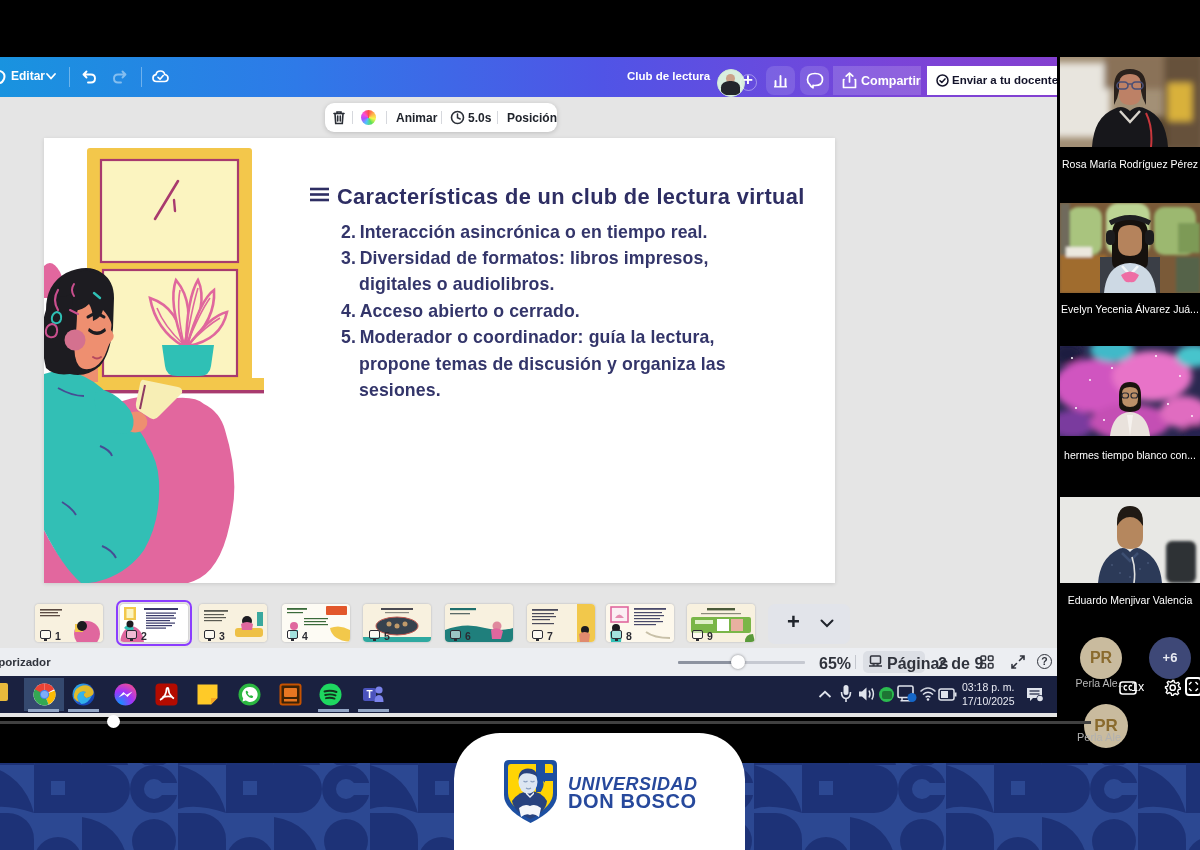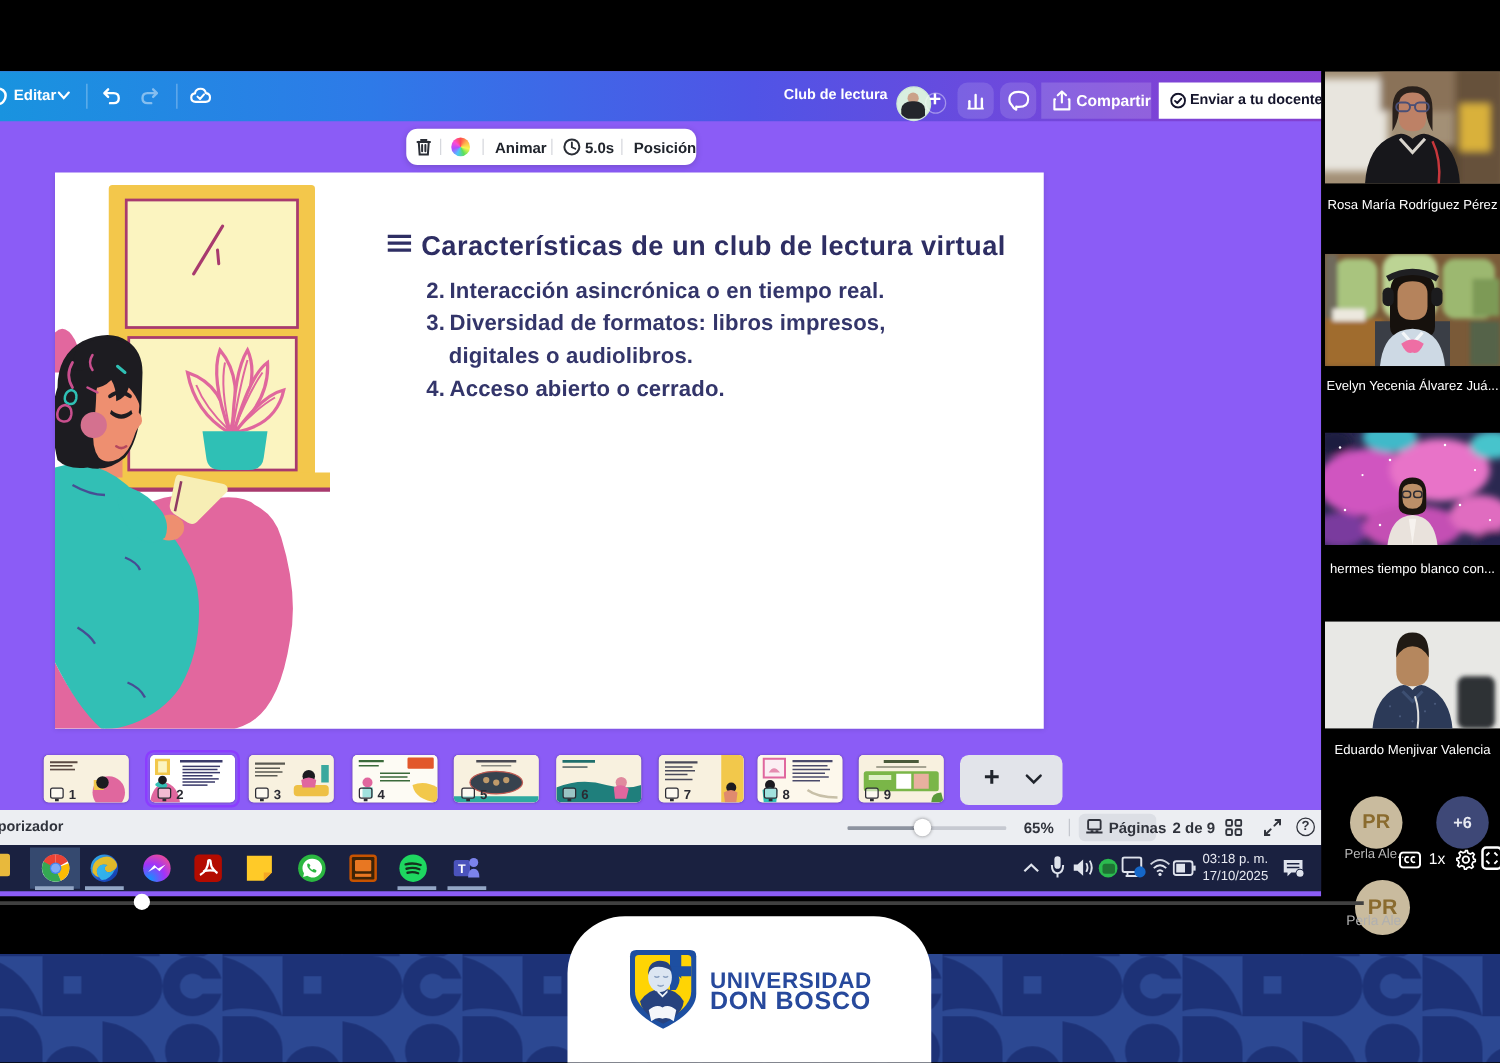--- a/index.html
+++ b/index.html
@@ -8,28 +8,28 @@
 #stage { position:absolute; left:0; top:0; width:1200px; height:850px; background:#000; }
 .abs { position:absolute; }
 
 
 #blue { left:0; top:763px; width:1200px; height:87px; }
 
 
 #card { left:454px; top:733px; width:291px; height:117px; background:#fff;
   border-radius:46px 46px 0 0; z-index:30; }
 #udb-text { position:absolute; left:114px; top:41px; color:#27499c; font-weight:bold; }
-#udb-text .l1 { font-size:18px; letter-spacing:0.5px; }
+#udb-text .l1 { font-size:18px; letter-spacing:0.5px;font-style:italic; }
 #udb-text .l2 { font-size:20px; letter-spacing:0.6px; margin-top:-5px; }
 
 
 #video { left:0; top:57px; width:1200px; height:706px; background:#000; }
 
 
-#share { left:0; top:0; width:1057px; height:660px; background:#8b5cf6; }
+#share { left:0; top:0; width:1057px; height:660px; background:#e5e5e5; }
 
 
 #topbar { left:0; top:0; width:1057px; height:40px;
   background:linear-gradient(90deg,#1993df 0%,#2e7ae8 28%,#5054e6 57%,#7a44d8 85%,#8440d0 100%); }
 #topbar .wtxt { position:absolute; color:#fff; font-weight:bold; font-size:12.5px; top:12px; }
 .sep-w { position:absolute; top:10px; width:1px; height:20px; background:rgba(255,255,255,0.35); }
 
 #btn-enviar { position:absolute; left:927px; top:9px; width:130px; white-space:nowrap; overflow:hidden; height:29px; background:#fff;
   border-radius:0; color:#14142b; font-weight:bold; font-size:11.5px; line-height:29px; }
 
@@ -53,21 +53,21 @@
 .thumb { position:absolute; top:547px; width:68px; height:38px; border-radius:4px;
   overflow:hidden; background:#f6efdd; box-shadow:0 0 2px rgba(0,0,0,0.25); }
 .tnum { position:absolute; font-size:10.5px; font-weight:bold; color:#2b2b33; z-index:6; }
 .tmon { position:absolute; width:11px; height:9px; border:1.4px solid #2b2b33; border-radius:2px;
   background:rgba(255,255,255,0.55); z-index:6; }
 .tmon:after { content:""; position:absolute; left:3px; top:7.5px; width:3px; height:2.5px;
   background:#2b2b33; }
 
 
 #statusbar { left:0; top:591px; width:1057px; height:28px; background:#eceef2; }
-#statusbar .s { position:absolute; top:7px; font-size:12px; color:#30333c; font-weight:bold; }
+#statusbar .s { position:absolute; top:7px; font-size:16px; color:#30333c; font-weight:bold; }
 
 
 #taskbar { left:0; top:619px; width:1057px; height:37px; background:#1a2140; }
 .tb-ic { position:absolute; top:7px; width:23px; height:23px; }
 .tb-under { position:absolute; top:33px; height:2.5px; width:31px; background:#93a6c5; }
 .tray-t { position:absolute; color:#e8eaf2; font-size:10.5px; }
 
 
 #sidebar { left:1057px; top:0; width:143px; height:706px; background:#000; }
 .tile-ph { position:absolute; left:3px; width:140px; overflow:hidden; }
@@ -247,20 +247,21 @@
                 <line x1="0" y1="7.5" x2="19" y2="7.5"></line>
                 <line x1="0" y1="13" x2="19" y2="13"></line>
               </g>
             </svg>
         </div>
         <div id="slide-title">Características de un club de lectura virtual</div>
         <div id="slide-list">
           <div>2. Interacción asincrónica o en tiempo real.</div>
           <div>3. Diversidad de formatos: libros impresos,<br>digitales o audiolibros.</div>
           <div>4. Acceso abierto o cerrado.</div>
+          <div>5. Moderador o coordinador: guía la lectura,<br>propone temas de discusión y organiza las<br>sesiones.</div>
         </div>
       </div>
       <div id="floatbar" class="abs">
         <svg style="position:absolute;left:7px;top:7px" width="14" height="15" viewBox="0 0 14 15">
             <g stroke="#2a2e36" stroke-width="1.6" fill="none" stroke-linecap="round">
               <path d="M2,3.5 H12"></path>
               <path d="M5,3.5 V2 H9 V3.5"></path>
               <path d="M3,3.5 L3.7,13.5 H10.3 L11,3.5"></path>
               <path d="M5.7,6 V11"></path>
               <path d="M8.3,6 V11"></path>
@@ -725,21 +726,21 @@
       <div class="tile-name" style="top:620px;left:-26px;color:#b9b9b9">Perla Ale...</div>
 
       <div class="abs" style="left:27px;top:647px;width:44px;height:44px;border-radius:50%;background:#c9bb9e;text-align:center;line-height:44px;color:#8a6b2e;font-size:17px;font-weight:bold">PR</div>
       <div class="tile-name" style="top:674px;left:-28px;color:#b0b0b0;font-size:11px">Perla Ale</div>
 
       <div id="vctrl">
         <svg class="abs" style="left:62px;top:4px" width="18" height="14" viewBox="0 0 18 14">
             <rect x="1" y="1" width="16" height="12" rx="2.5" stroke="#fff" stroke-width="1.6" fill="none"></rect>
             <path d="M8,5 Q6.8,4 5.5,5 Q4.5,6 5.5,8.2 Q6.8,9.5 8,8.5 M13,5 Q11.8,4 10.5,5 Q9.5,6 10.5,8.2 Q11.8,9.5 13,8.5" stroke="#fff" stroke-width="1.4" fill="none"></path>
           </svg>
-        <div class="abs" style="left:86px;top:3px;color:#fff;font-size:12.5px;font-weight:normal">1x</div>
+        <div class="abs" style="left:74px;top:3px;color:#fff;font-size:12.5px;font-weight:normal">1x</div>
         <svg class="abs" style="left:107px;top:2px" width="17" height="17" viewBox="0 0 17 17">
             <path d="M8.5,1 L10,1 L10.6,3.2 L12.6,4 L14.6,2.9 L15.9,4.3 L14.8,6.3 L15.6,8.3 L17,8.8 L17,10.3 L14.8,10.9 L14,12.9 L15.1,14.9 L13.7,16.2 L11.7,15.1 L9.7,15.9 L9.2,17 L7.7,17 L7.1,14.8 L5.1,14 L3.1,15.1 L1.8,13.7 L2.9,11.7 L2.1,9.7 L1,9.2 L1,7.7 L3.2,7.1 L4,5.1 L2.9,3.1 L4.3,1.8 L6.3,2.9 L8.3,2.1 Z" fill="none" stroke="#fff" stroke-width="1.5" transform="scale(0.93) translate(0.6 0.6)"></path>
             <circle cx="8.7" cy="8.7" r="2.6" fill="none" stroke="#fff" stroke-width="1.5"></circle>
           </svg>
         <div class="abs" style="left:128px;top:0px;width:17px;height:19px;border:2px solid #fff;border-radius:4px">
           <svg style="position:absolute;left:1px;top:2px" width="11" height="11" viewBox="0 0 11 11">
               <g stroke="#fff" stroke-width="1.5" fill="none">
                 <path d="M1,3.5 L3.5,1 M7.5,1 L10,3.5 M1,7.5 L3.5,10 M10,7.5 L7.5,10"></path>
               </g>
             </svg>

